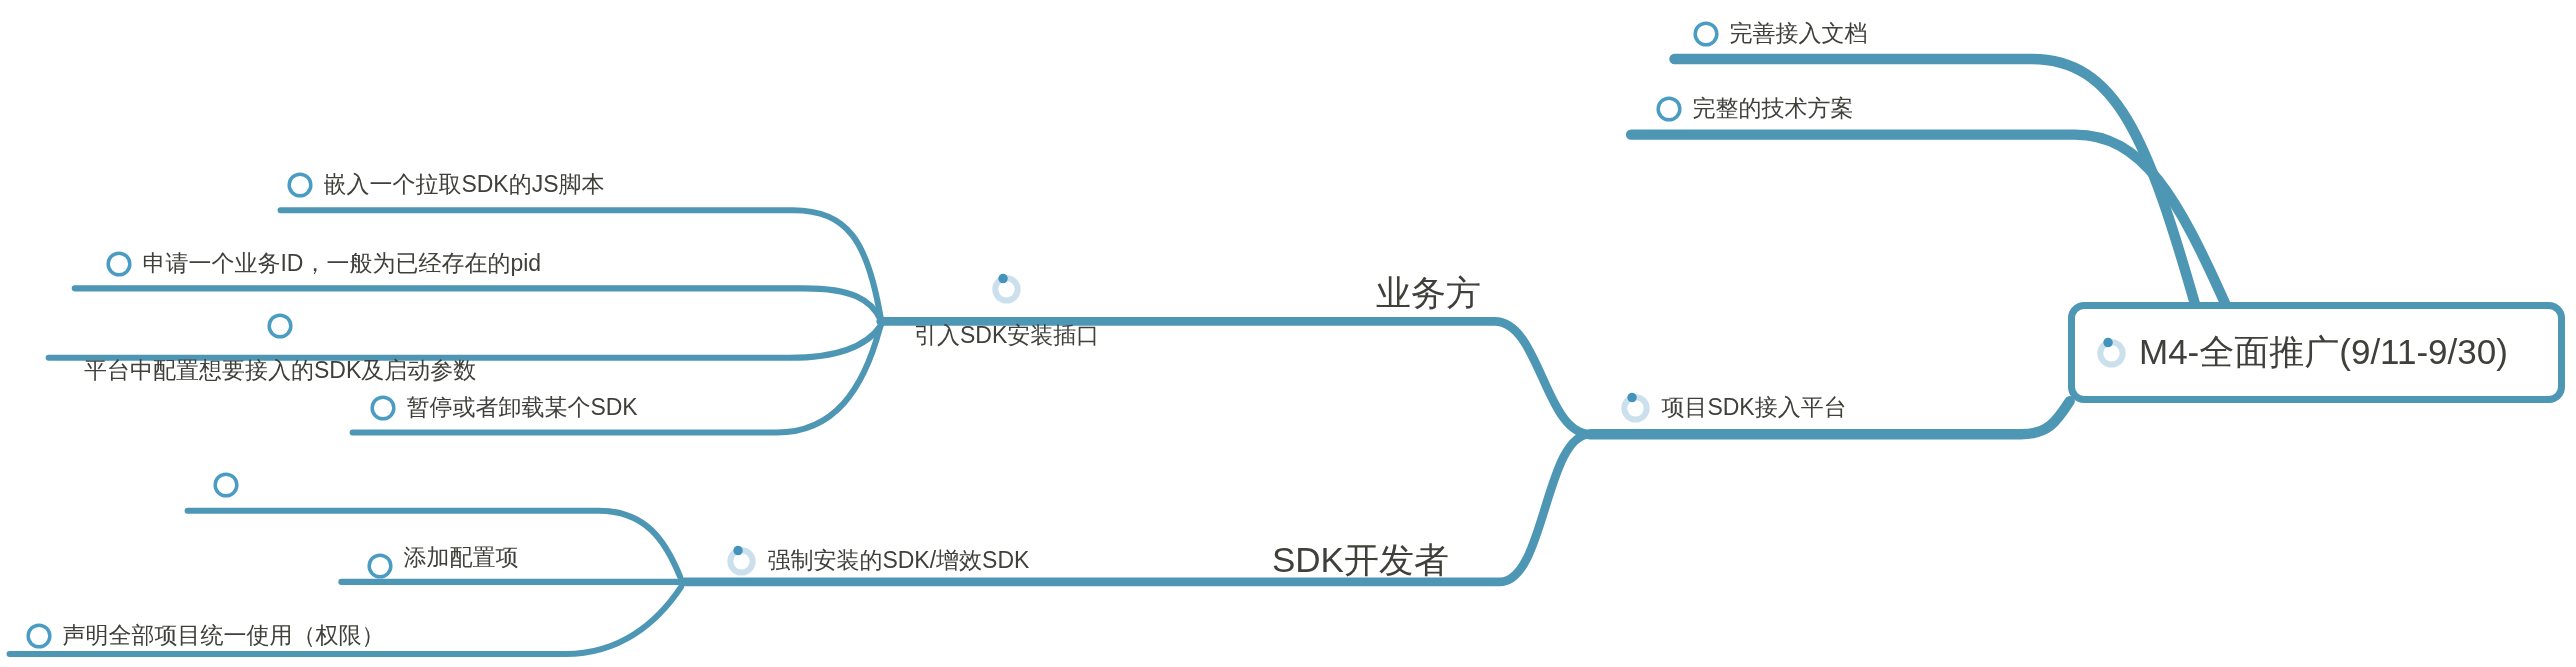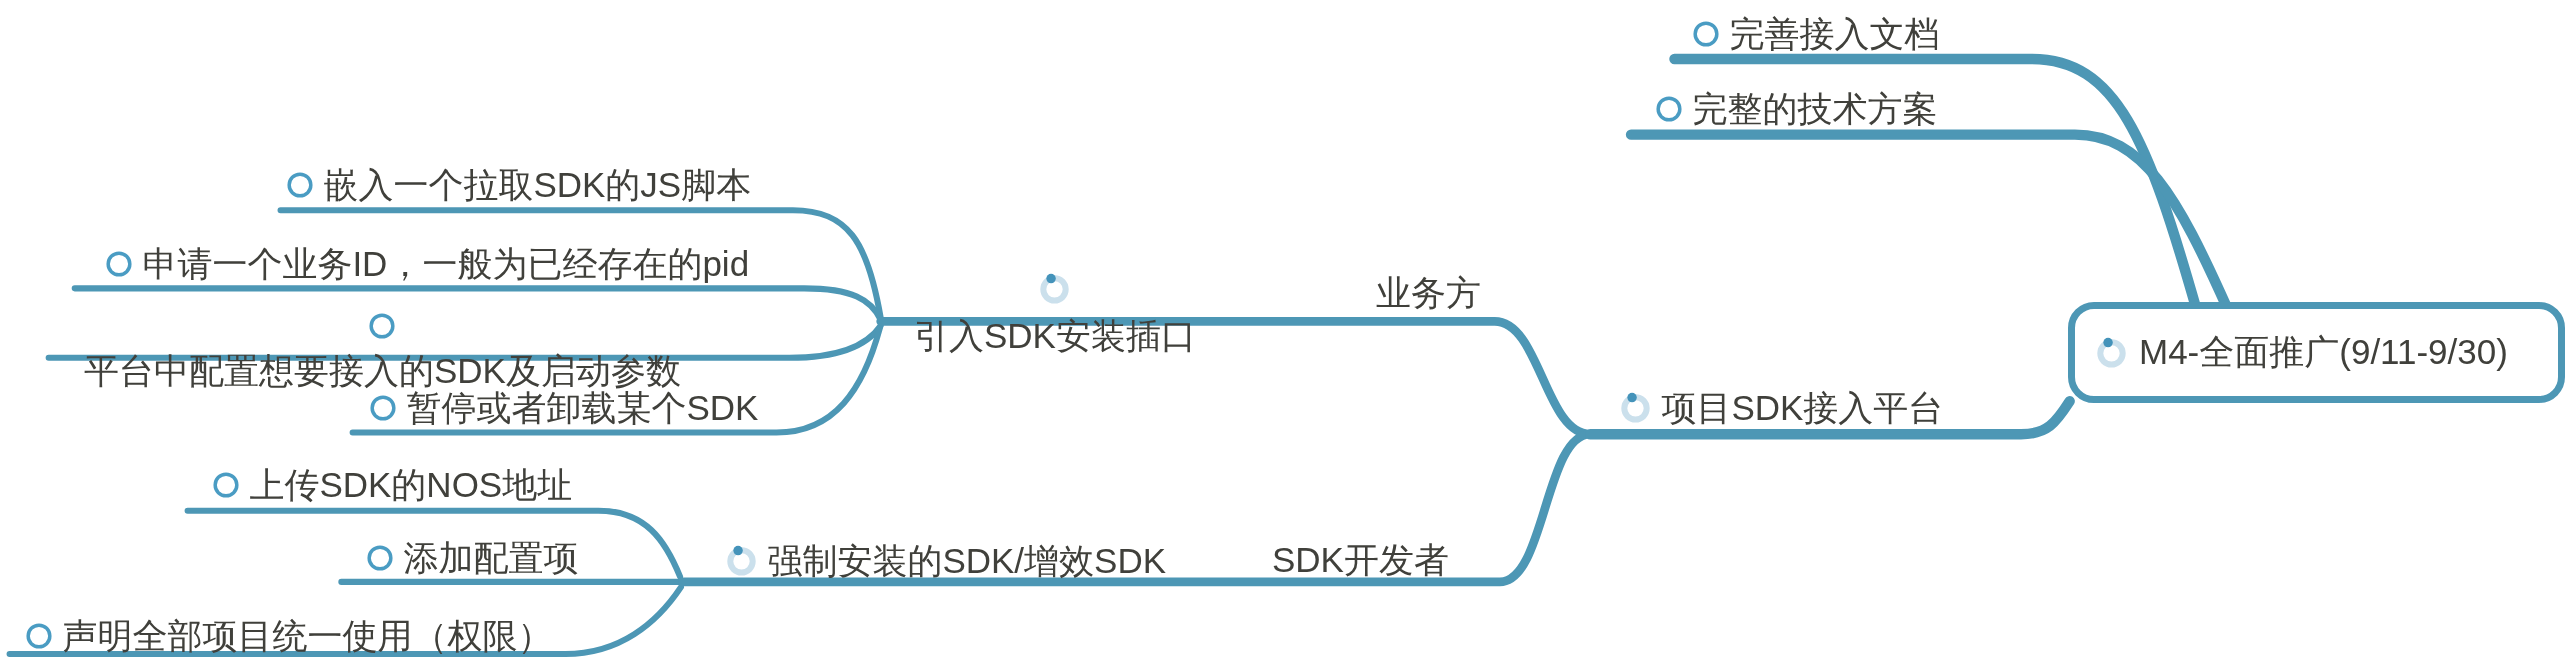--- a/index.html
+++ b/index.html
@@ -17,34 +17,34 @@
     font-family:"Liberation Sans","DejaVu Sans",sans-serif;
     color:var(--text);
   }
   #connector-layer{position:absolute;left:0;top:0;width:2576px;height:667px;}
   #connector-layer path{fill:none;stroke:var(--branch);stroke-linecap:round;}
   #connector-layer path.w-leaf{stroke-width:7px;}
   #connector-layer path.w-mid{stroke-width:10px;}
   #connector-layer path.w-heavy{stroke-width:12px;}
   .topic{
     position:absolute;height:43px;display:flex;align-items:center;gap:10.4px;
-    font-size:35px;line-height:43px;white-space:nowrap;
+    font-size:23px;line-height:43px;white-space:nowrap;
   }
   .topic .label{color:var(--text);}
   .edge-label{
     position:absolute;height:43px;display:flex;align-items:center;
     font-size:35px;line-height:43px;white-space:nowrap;color:var(--text);
   }
   .icon{display:block;flex:0 0 auto;}
   .oc{fill:none;stroke:var(--icon-outline);stroke-width:4px;}
   .pr-ring{fill:none;stroke:var(--icon-ring);stroke-width:7px;}
   .pr-dot{fill:var(--icon-dot);stroke:none;}
   #root-topic{
     position:absolute;left:2068px;top:302px;width:497px;height:101px;
-    box-sizing:border-box;border:7.8px solid var(--branch);border-radius:26px;
+    box-sizing:border-box;border:7.8px solid var(--branch);border-radius:16px;
     background:var(--background);
     display:flex;align-items:center;gap:12px;padding-left:21px;
     font-size:35px;white-space:nowrap;
   }
 </style>
 </head>
 <body>
 
 <div id="canvas">
 
@@ -113,23 +113,22 @@
     <span class="label">引入SDK安装插口</span>
   </div>
   <div class="edge-label" style="left:1376px;top:271px;">
     <span>业务方</span>
   </div>
 
   <div class="topic" style="left:213px;top:463px;">
     <svg class="icon" width="26" height="26" viewBox="0 0 30 30">
         <circle class="oc" cx="15" cy="15" r="12.5"></circle>
       </svg>
-    <span class="label">上传SDK的NOS地址</span>
   </div>
-  <div class="topic" style="left:367px;top:536px;">
+  <div class="topic" style="left:367px;top:536px;align-items:flex-end;">
     <svg class="icon" width="26" height="26" viewBox="0 0 30 30">
         <circle class="oc" cx="15" cy="15" r="12.5"></circle>
       </svg>
     <span class="label">添加配置项</span>
   </div>
   <div class="topic" style="left:26px;top:614px;">
     <svg class="icon" width="26" height="26" viewBox="0 0 30 30">
         <circle class="oc" cx="15" cy="15" r="12.5"></circle>
       </svg>
     <span class="label">声明全部项目统一使用（权限）</span>

